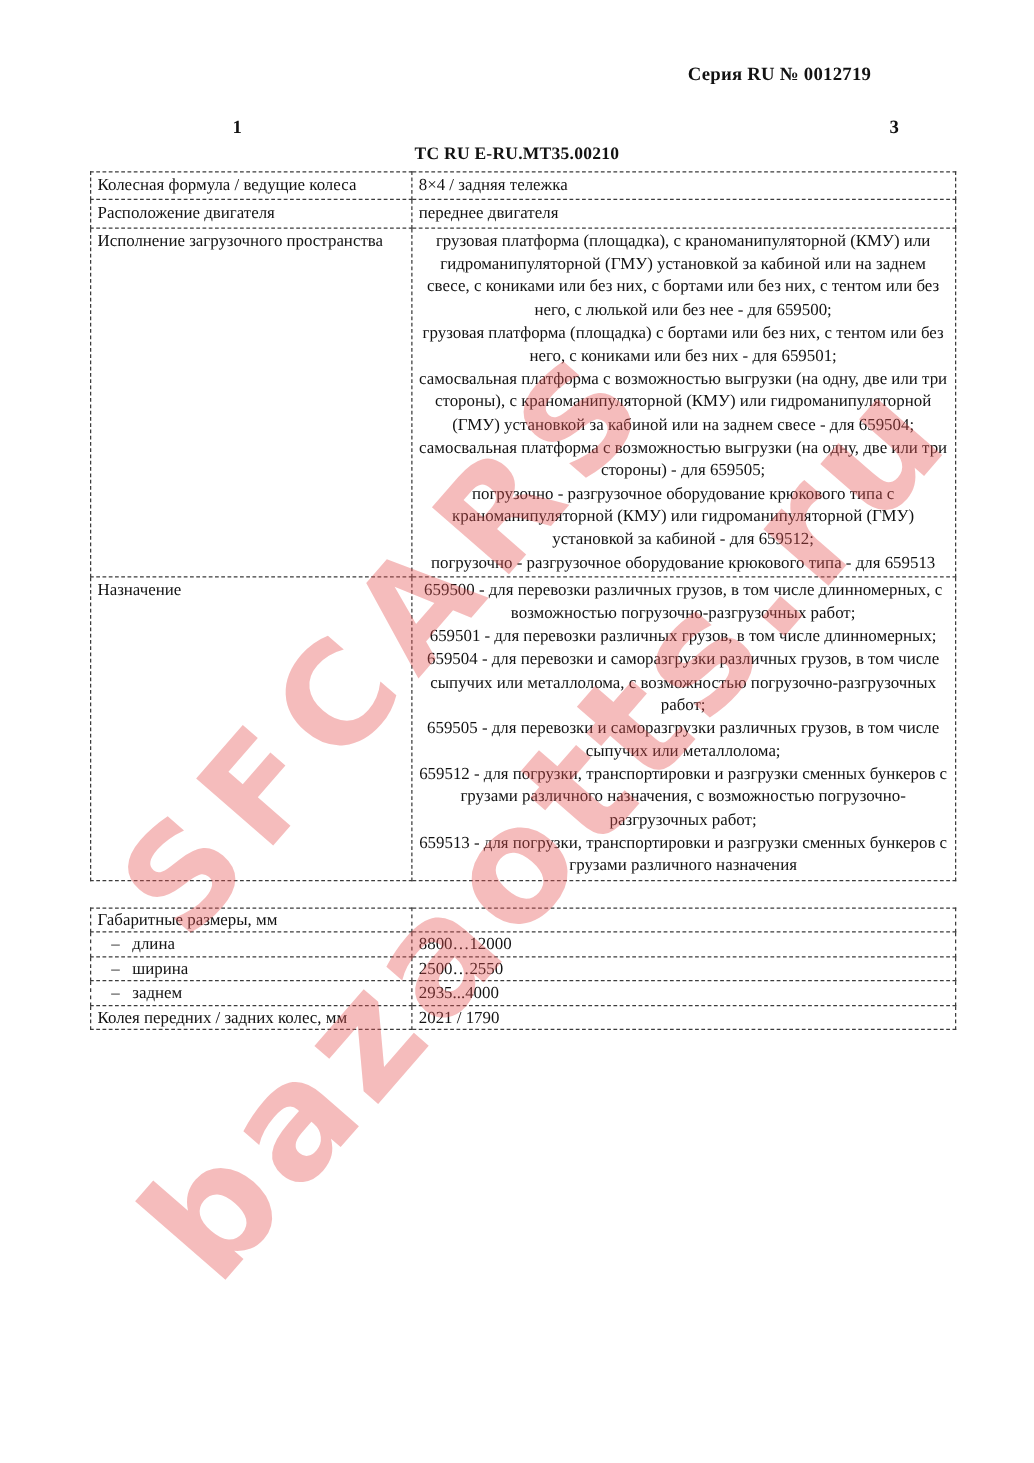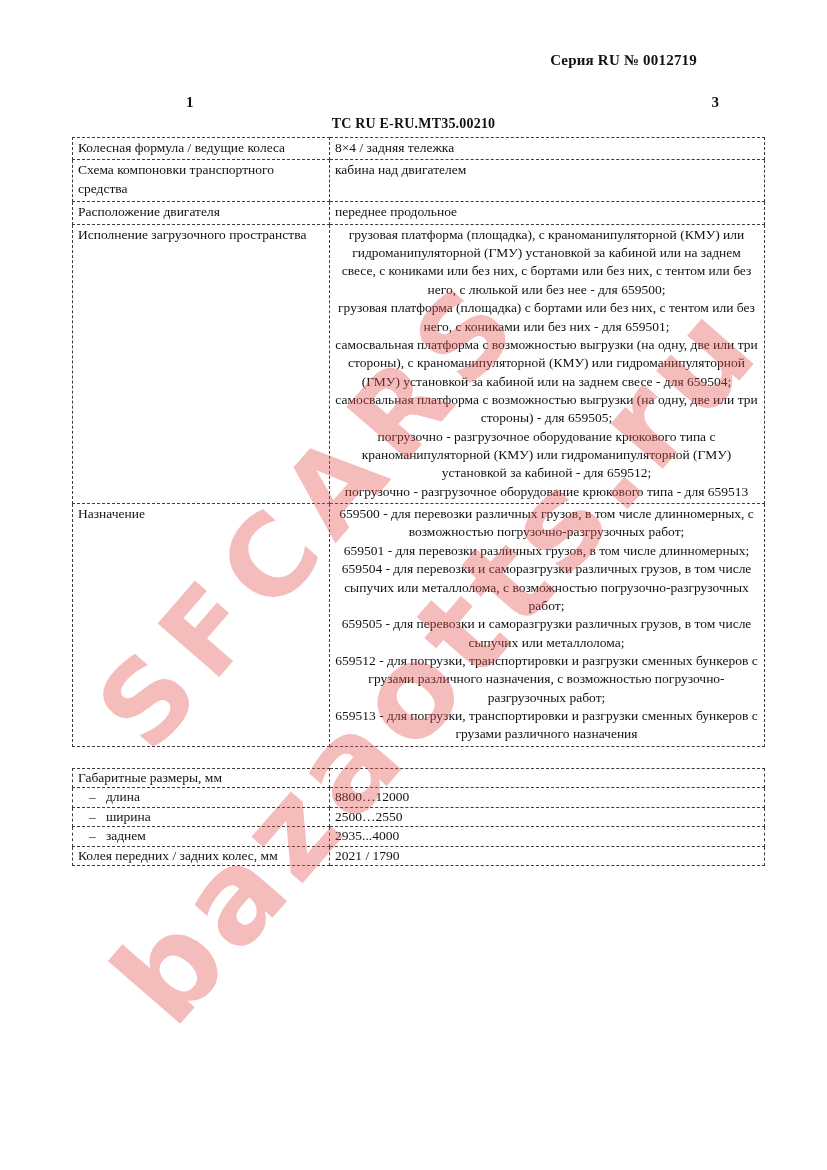--- a/index.html
+++ b/index.html
@@ -110,27 +110,23 @@
     <span>3</span>
   </div>
   <div class="approval">ТС RU E-RU.MT35.00210</div>
 
   <table class="t">
     <tbody>
         <tr>
       <td class="lbl">Колесная формула / ведущие колеса</td>
       <td class="val">8×4 / задняя тележка</td>
     </tr>
-    <tr class="row-tall-label">
-      <td class="lbl">Схема компоновки транспортного средства</td>
-      <td class="val">кабина над двигателем</td>
-    </tr>
     <tr>
       <td class="lbl">Расположение двигателя</td>
-      <td class="val">переднее продольное</td>
+      <td class="val">переднее двигателя</td>
     </tr>
     <tr>
       <td class="lbl">Исполнение загрузочного пространства</td>
       <td class="val left">грузовая платформа (площадка), с краноманипуляторной (КМУ) или гидроманипуляторной (ГМУ) установкой за кабиной или на заднем свесе, с кониками или без них, с бортами или без них, с тентом или без него, с люлькой или без нее - для 659500;
 грузовая платформа (площадка) с бортами или без них, с тентом или без него, с кониками или без них - для 659501;
 самосвальная платформа с возможностью выгрузки (на одну, две или три стороны), с краноманипуляторной (КМУ) или гидроманипуляторной (ГМУ) установкой за кабиной или на заднем свесе - для 659504;
 самосвальная платформа с возможностью выгрузки (на одну, две или три стороны) - для 659505;
 погрузочно - разгрузочное оборудование крюкового типа с краноманипуляторной (КМУ) или гидроманипуляторной (ГМУ) установкой за кабиной - для 659512;
 погрузочно - разгрузочное оборудование крюкового типа - для 659513</td>
     </tr>

